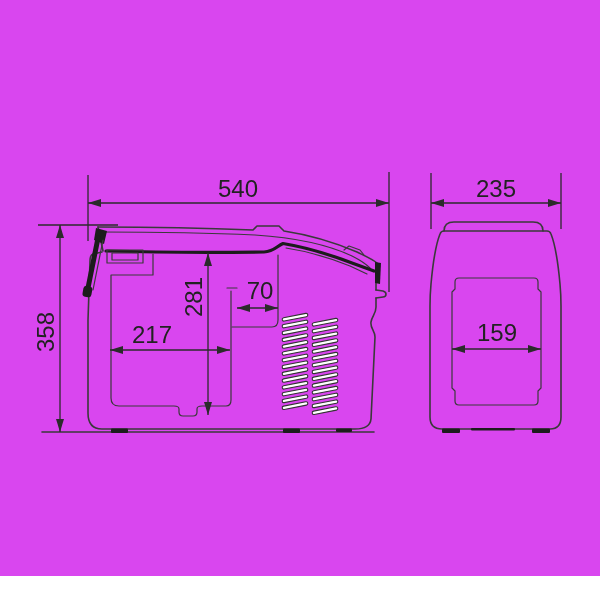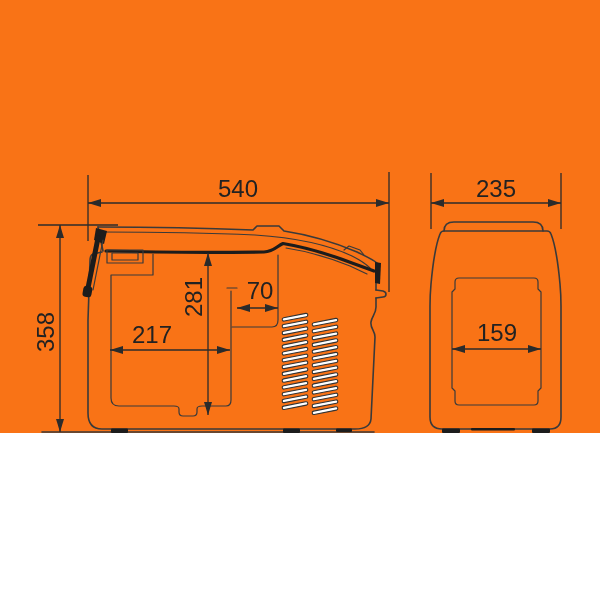--- a/index.html
+++ b/index.html
@@ -1,16 +1,16 @@
 <!DOCTYPE html>
 <html><head>
 <meta charset="utf-8">
 <style>
   html,body{margin:0;padding:0;background:#ffffff;}
-  .canvas{position:relative;width:600px;height:433px;background:#f97316;overflow:hidden;text-align:center;}
+  .canvas{position:relative;width:600px;height:576px;background:#d946ef;overflow:hidden;text-align:center;}
   svg{display:block;}
   svg text{
     font-family:"Liberation Sans","DejaVu Sans",sans-serif;
     font-size:24px;
     fill:#222222;
   }
   .outline{fill:none;stroke:#3a3a3a;stroke-width:1.6;stroke-linejoin:round;stroke-linecap:round;}
   .thin{fill:none;stroke:#3a3a3a;stroke-width:1.2;stroke-linejoin:round;stroke-linecap:round;}
   .thick{fill:none;stroke:#1c1c1c;stroke-width:3.2;stroke-linecap:round;stroke-linejoin:round;}
   .darkfill{fill:#1c1c1c;stroke:none;}

